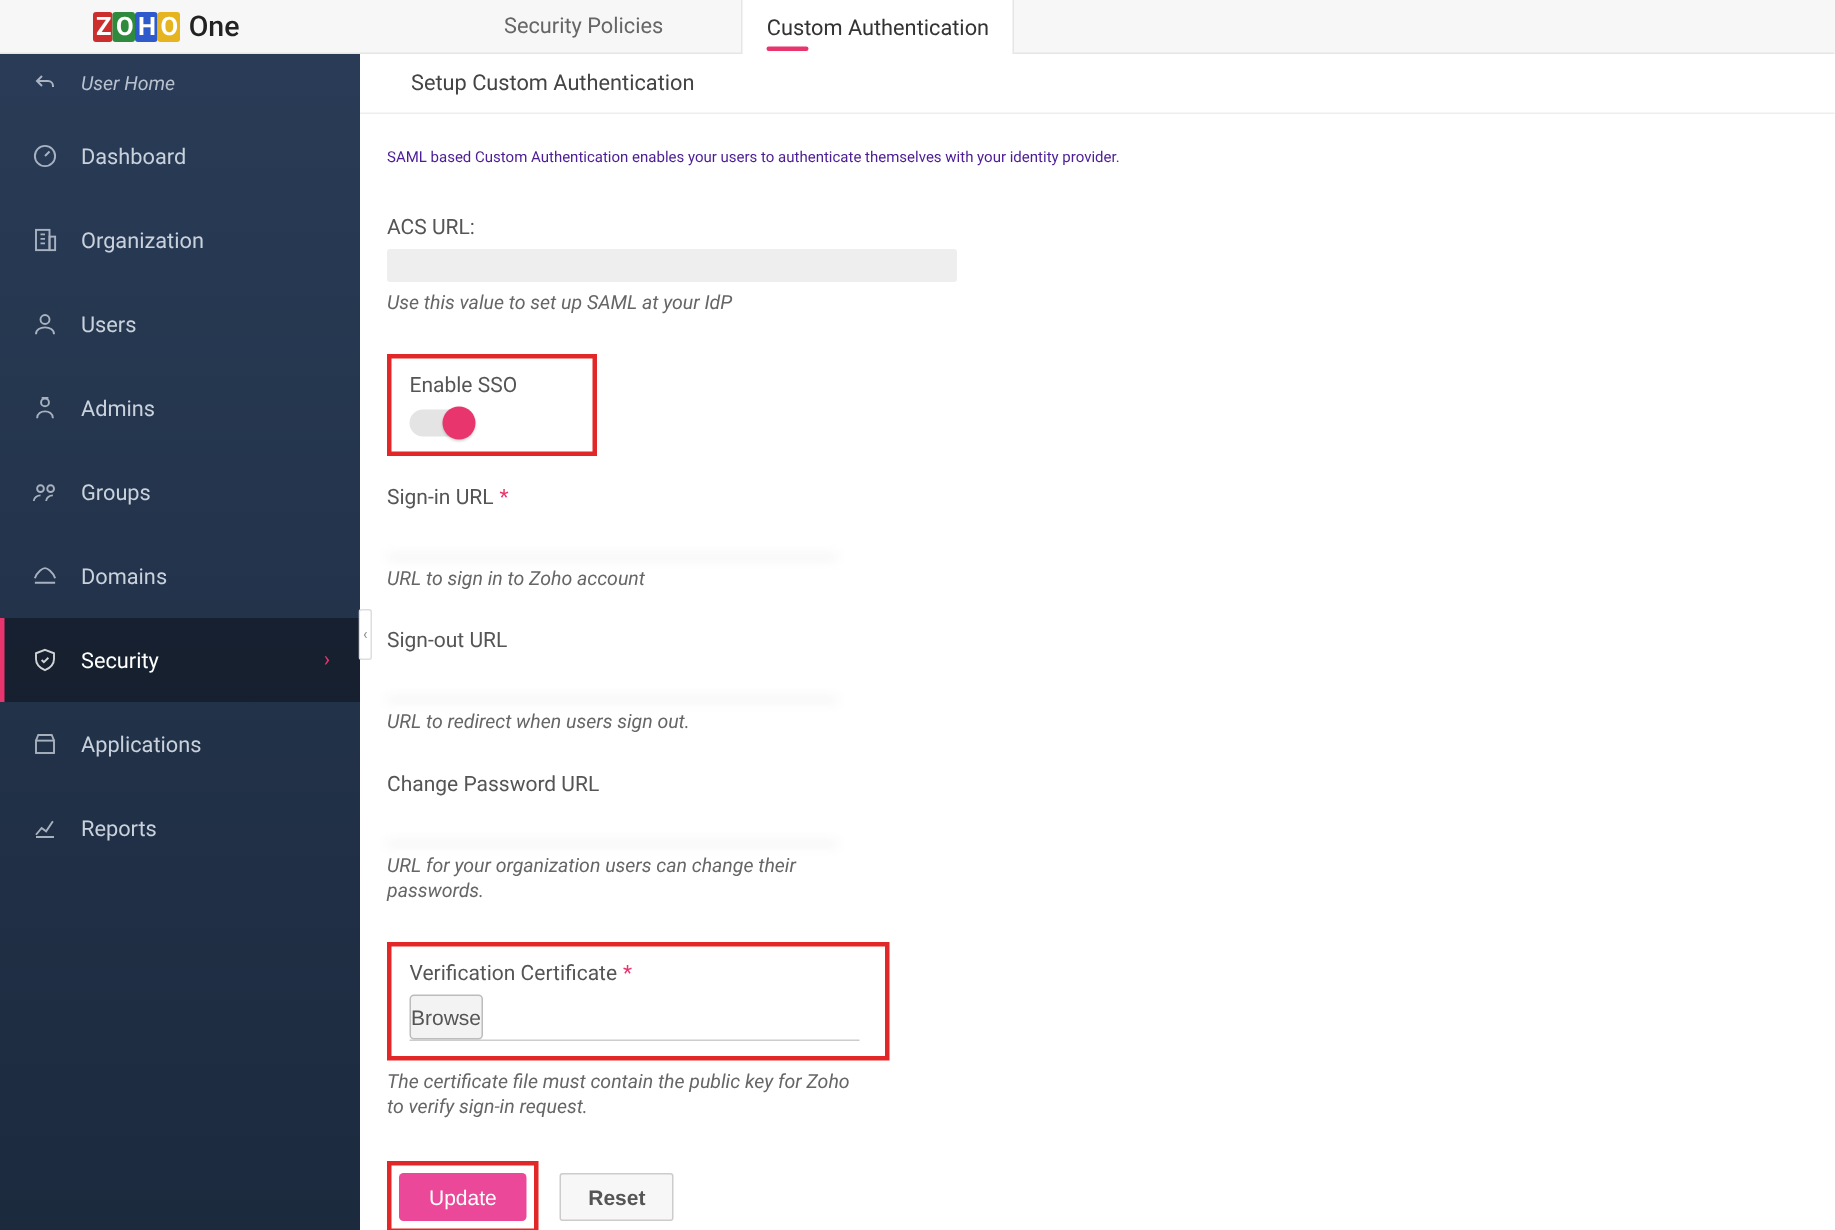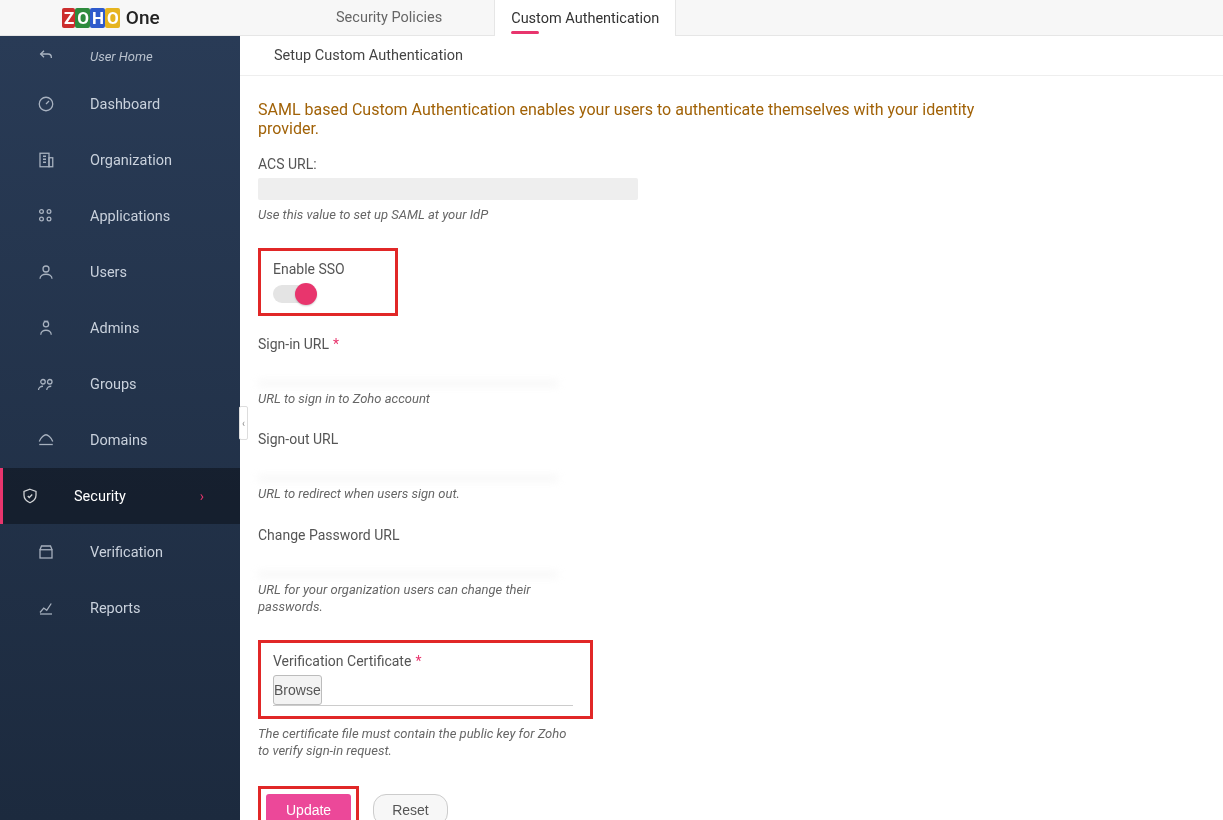--- a/index.html
+++ b/index.html
@@ -80,22 +80,22 @@
   }
   .sidebar {
     width: 240px;
     background: linear-gradient(180deg, #293b56 0%, #1c2a3e 100%);
     position: relative;
     flex-shrink: 0;
   }
   .side-item {
     display: flex;
     align-items: center;
-    gap: 34px;
-    padding: 0 36px;
+    gap: 14px;
+    padding: 0 20px;
     height: 56px;
     font-size: 14.5px;
     color: #c9d1dc;
     cursor: pointer;
   }
   .side-item.home {
     height: 40px;
     font-style: italic;
     color: #b8c1cd;
     font-size: 13px;
@@ -151,21 +151,21 @@
     align-items: center;
     font-size: 14.5px;
     color: #444;
     border-bottom: 1px solid #eee;
   }
   .content {
     padding: 24px 18px 30px 18px;
     max-width: 780px;
     color:#555;
   }
-  .intro { color:#a16207; font-size: 16px; margin-bottom: 18px; }
+  .intro { color:#4c1d95; font-size: 10px; margin-bottom: 33px; }
   .field-block { margin-bottom: 24px; }
   .label { font-size: 14px; color:#555; margin-bottom: 6px; }
   .label .req { color:#e8356d; margin-left:4px; font-size:14px; }
   .readonly-box {
     width: 380px;
     background: #eeeeee;
     color: #eee;
     font-size: 13px;
     height: 22px;
     padding: 2px 6px;
@@ -238,23 +238,24 @@
     border:none;
     border-radius:3px;
     font-size:14px;
     cursor:pointer;
   }
   .secondary-btn {
     padding: 7px 18px;
     background: #f7f7f7;
     color:#555;
     border:1px solid #ccc;
-    border-radius:13px;
+    border-radius:2px;
     font-size:14px;
     cursor:pointer;
+    font-weight:bold;
   }
   .update-wrap {
     border: 3px solid #e12727;
     padding: 5px;
   }
 </style>
 </head>
 <body>
 
 <div class="topbar">
@@ -301,31 +302,20 @@
       <span class="icon">
         <svg width="18" height="18" viewBox="0 0 24 24" fill="none" stroke="#c9d1dc" stroke-width="1.7">
             <rect x="4" y="3" width="12" height="18"></rect>
             <rect x="16" y="9" width="5" height="12"></rect>
             <path d="M8 7h4M8 11h4M8 15h4"></path>
           </svg>
       </span>
       <span>Organization</span>
     </div>
 
-    <div class="side-item">
-      <span class="icon">
-        <svg width="18" height="18" viewBox="0 0 24 24" fill="none" stroke="#c9d1dc" stroke-width="1.7">
-            <circle cx="6" cy="6" r="2.5"></circle>
-            <circle cx="16" cy="6" r="2.5"></circle>
-            <circle cx="6" cy="16" r="2.5"></circle>
-            <circle cx="16" cy="16" r="2.5"></circle>
-          </svg>
-      </span>
-      <span>Applications</span>
-    </div>
 
     <div class="side-item">
       <span class="icon">
         <svg width="18" height="18" viewBox="0 0 24 24" fill="none" stroke="#c9d1dc" stroke-width="1.7">
             <circle cx="12" cy="8" r="4"></circle>
             <path d="M4 21c0-4 4-6 8-6s8 2 8 6"></path>
           </svg>
       </span>
       <span>Users</span>
     </div>
@@ -373,21 +363,21 @@
       <span class="chev">›</span>
     </div>
 
     <div class="side-item">
       <span class="icon">
         <svg width="18" height="18" viewBox="0 0 24 24" fill="none" stroke="#c9d1dc" stroke-width="1.7">
             <path d="M4 9l2-5h12l2 5"></path>
             <rect x="4" y="9" width="16" height="11"></rect>
           </svg>
       </span>
-      <span>Verification</span>
+      <span>Applications</span>
     </div>
 
 
     <div class="side-item">
       <span class="icon">
         <svg width="18" height="18" viewBox="0 0 24 24" fill="none" stroke="#c9d1dc" stroke-width="1.7">
             <path d="M4 18l5-6 4 3 6-9"></path>
             <path d="M4 20h16"></path>
           </svg>
       </span>

